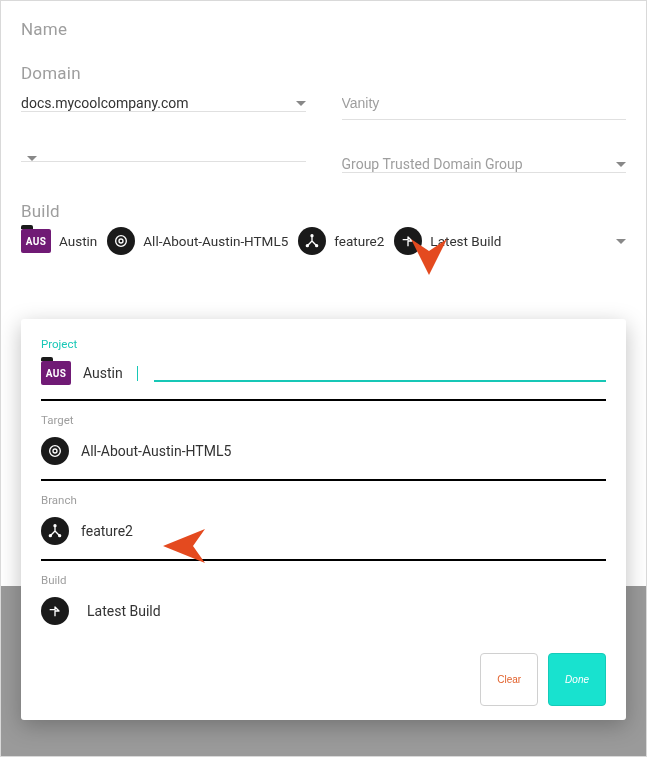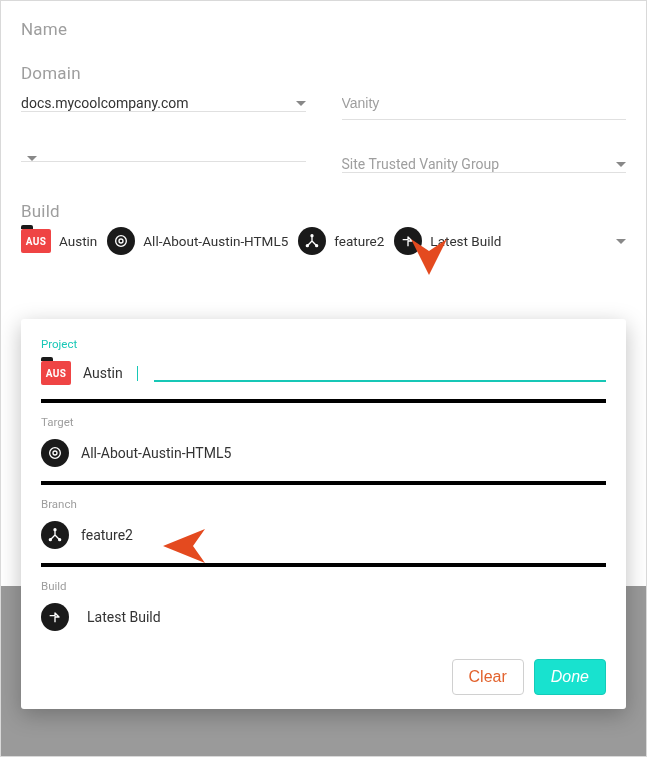--- a/index.html
+++ b/index.html
@@ -17,38 +17,38 @@
   .dropdown-line .val { flex: 1; font-size: 14px; color: #333; }
   .dropdown-line .ph { flex: 1; font-size: 14px; color: #9e9e9e; }
   .caret { width: 0; height: 0; border-left: 5px solid transparent; border-right: 5px solid transparent; border-top: 5px solid #888; margin-left: 6px; }
 
   .build-row { display: flex; align-items: center; gap: 10px; margin-top: 6px; }
   .build-item { display: flex; align-items: center; gap: 8px; }
   .build-text { font-size: 13.5px; color: #333; white-space: nowrap; }
 
   .icon-circle { width: 28px; height: 28px; border-radius: 50%; background: #1a1a1a; display: flex; align-items: center; justify-content: center; flex: 0 0 28px; }
   .icon-circle svg { width: 16px; height: 16px; stroke: #fff; fill: none; stroke-width: 2; }
-  .icon-aus { width: 30px; height: 24px; background: #ef4444; border-radius: 2px 2px 2px 2px; position: relative; color: #fff; font-size: 10px; font-weight: 700; display: flex; align-items: center; justify-content: center; letter-spacing: .3px; }
+  .icon-aus { width: 30px; height: 24px; background: #701a75; border-radius: 2px 2px 2px 2px; position: relative; color: #fff; font-size: 10px; font-weight: 700; display: flex; align-items: center; justify-content: center; letter-spacing: .3px; }
   .icon-aus::before { content: ""; position: absolute; top: -4px; left: 0; width: 12px; height: 4px; background: #1a1a1a; border-radius: 2px 2px 0 0; }
 
   
   .popover { position: absolute; left: 20px; right: 20px; top: 318px; background: #fff; border-radius: 3px; box-shadow: 0 6px 22px rgba(0,0,0,.25); padding: 18px 20px 14px; z-index: 5; }
   .backdrop { position: absolute; left: 0; right: 0; bottom: 0; height: 170px; background: #9a9a9a; z-index: 1; }
 
-  .pop-section { border-bottom: 4px solid #000000; padding: 12px 0 14px; }
+  .pop-section { border-bottom: 2px solid #000000; padding: 12px 0 14px; }
   .pop-section:first-child { padding-top: 0; }
   .pop-label { font-size: 11.5px; color: #9e9e9e; margin-bottom: 10px; }
   .pop-label.accent { color: #17c7b6; }
   .pop-row { display: flex; align-items: center; gap: 12px; }
   .pop-row .val { font-size: 14px; color: #333; }
   .pop-row .line-accent { flex: 1; border-bottom: 2px solid #17c7b6; height: 18px; position: relative; margin-left: 4px; }
   .cursor { display: inline-block; width: 1px; height: 15px; background: #17c7b6; margin-left: 2px; vertical-align: middle; }
 
   .btn-row { display: flex; justify-content: flex-end; gap: 10px; margin-top: 14px; }
-  .btn { border-radius: 4px; font-size: 16px; padding: 8px 16px; cursor: pointer; border: 1px solid transparent; }
+  .btn { border-radius: 4px; font-size: 10px; padding: 20px 16px; cursor: pointer; border: 1px solid transparent; }
   .btn-clear { background: #fff; border: 1px solid #d0d0d0; color: #e2622d; }
   .btn-done { background: #18e2cf; color: #fff; border: 1px solid #14cbb9; font-style: italic; }
 
   
   .arrow { position: absolute; z-index: 10; }
   .arrow svg { display: block; }
 </style>
 </head>
 <body>
 
@@ -73,21 +73,21 @@
   </div>
 
   <div class="two-col" style="margin-bottom:28px;">
     <div class="col">
       <div class="dropdown-line">
         <span class="caret"></span>
       </div>
     </div>
     <div class="col">
       <div class="dropdown-line">
-        <span class="ph">Site Trusted Vanity Group</span>
+        <span class="ph">Group Trusted Domain Group</span>
         <span class="caret"></span>
       </div>
     </div>
   </div>
 
   <div class="field" style="margin-bottom:0;">
     <div class="field-label">Build</div>
     <div class="build-row">
       <div class="build-item">
         <div class="icon-aus">AUS</div>

